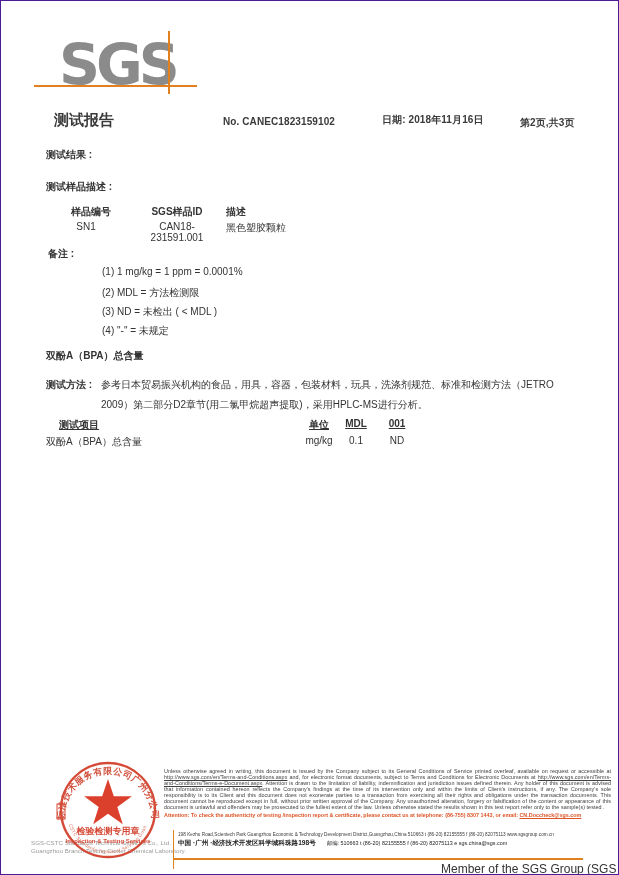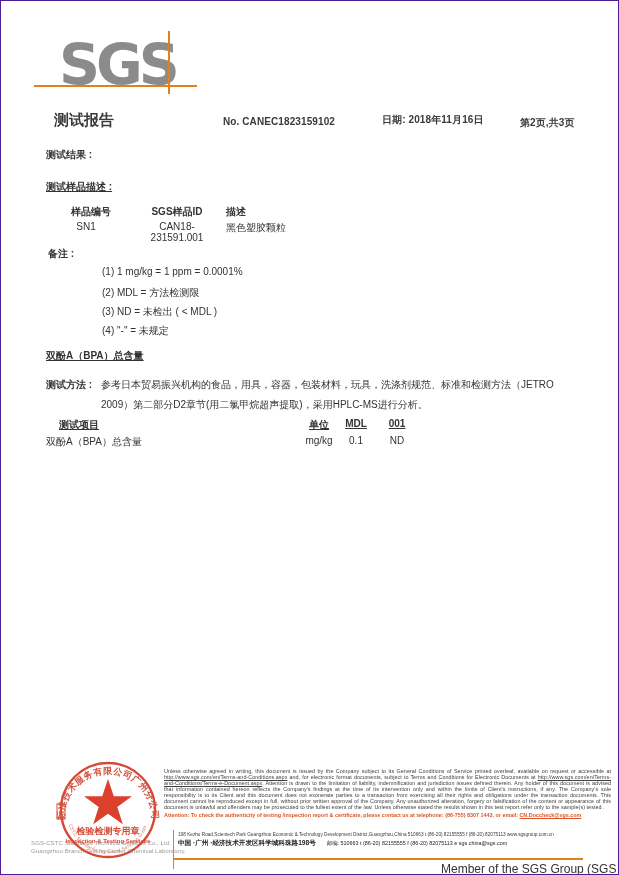--- a/index.html
+++ b/index.html
@@ -13,21 +13,21 @@
   .logo-text{
     font-family:"DejaVu Sans", sans-serif; font-weight:800; font-size:57px;
     letter-spacing:-4px; color:#8b8b8b; line-height:1;
   }
   .orange-hline{background:#e0801e; height:2px;}
   .orange-vline{background:#e0801e; width:2px;}
   
   .doc-title{font-size:15px; font-weight:700; color:#3a3a3a;}
   .hdr-meta{font-size:10px; font-weight:700; color:#3a3a3a; letter-spacing:0.1px;}
   .label{font-size:10px; font-weight:700; color:#333;}
-  .label-ul{text-decoration:underline;}
+  .label-ul{}
   .body-text{font-size:10px; color:#333;}
   .th{font-size:10px; font-weight:700; color:#333;}
   .th-ul{text-decoration:underline;}
   .italic{}
   .center{text-align:center;}
   .method-text{font-size:10px; color:#333; line-height:19.5px;}
   
   .disclaimer{
     font-size:5.4px; line-height:6px; color:#414141; text-align:justify;
     letter-spacing:0.05px;

